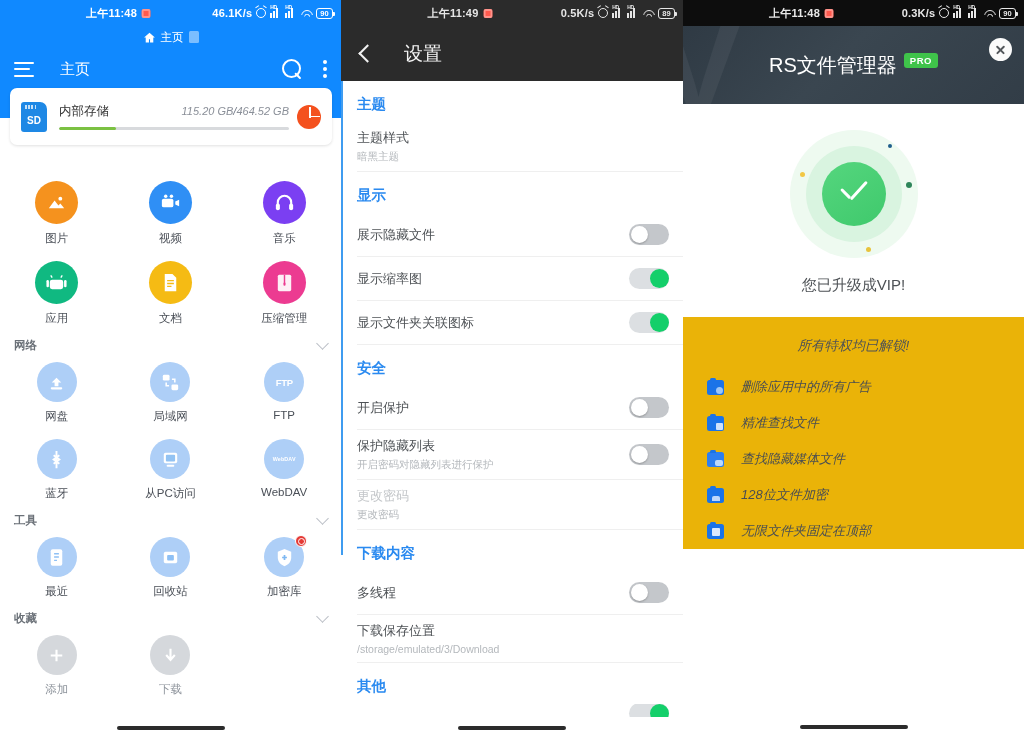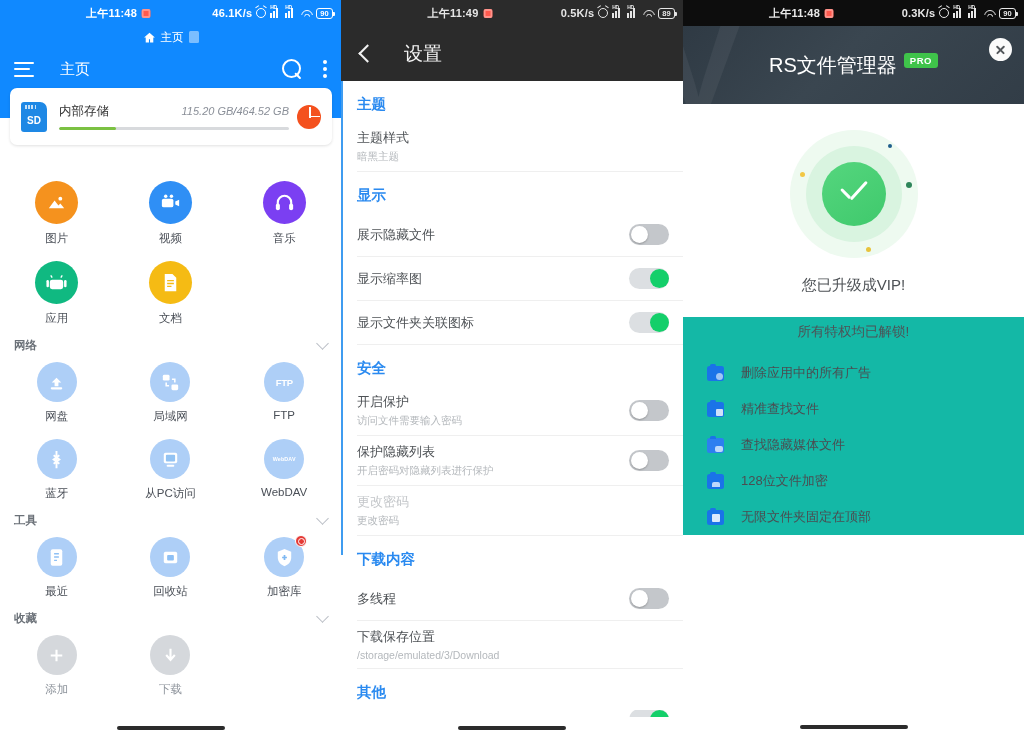--- a/index.html
+++ b/index.html
@@ -154,21 +154,21 @@
   .tick:before{content:"";position:absolute;left:17px;top:30px;width:13px;height:3.4px;
     background:#fff;border-radius:2px;transform:rotate(45deg);}
   .tick:after{content:"";position:absolute;left:25px;top:27px;width:24px;height:3.4px;
     background:#fff;border-radius:2px;transform:rotate(-48deg);}
   .dot{ position:absolute; border-radius:50%; }
   .d1{ width:5px;height:5px;background:#f2c744; left:10px; top:42px; }
   .d2{ width:6px;height:6px;background:#2f855a; right:6px; top:52px; }
   .d3{ width:4px;height:4px;background:#1f5e8c; right:26px; top:14px; }
   .d4{ width:5px;height:5px;background:#e8c33c; left:76px; bottom:6px; }
   .vip-head{ margin-top:18px; font-size:15px; color:#4d5155; }
-  .p3-grey{ background:#14b8a6; flex:1; padding:6px 0 0; }
+  .p3-grey{ background:#eab308; flex:1; padding:20px 0 0;font-style:italic; }
   .unlock-title{ text-align:center; font-size:13.5px; color:#4e5256; margin-bottom:14px; }
   .feat{ display:flex; align-items:center; padding:9px 0 9px 24px; }
   .feat-ic{ width:17px;height:15px;border-radius:2.5px;background:#1a73e8;
     position:relative; flex:0 0 auto; }
   .feat-ic:before{content:"";position:absolute;left:2.5px;top:-2px;width:6px;height:3px;
     background:#1a73e8;border-radius:1.5px 1.5px 0 0;}
   .feat-ic i{ position:absolute; right:1.5px; bottom:1px; width:7px;height:7px;border-radius:50%;
     background:#9fc6f5; }
   .feat-ic.v2 i{ border-radius:1px; background:#cfe1fa; }
   .feat-ic.v3{ background:#2d7ff0; }
@@ -300,20 +300,30 @@
         </div>
         <div class="cell">
           <div class="circle" style="background:#f5bb14">
             <svg viewBox="0 0 24 24" width="23" height="23">
               <path fill="#ffffff" d="M6 3h8l4 4v14H6z"></path>
               <path stroke="#f5bb14" stroke-width="1.4" d="M8.5 10h7M8.5 13h7M8.5 16h4.5"></path>
             </svg>
           </div>
           <div class="cell-label">文档</div>
         </div>
+        <div class="cell">
+          <div class="circle" style="background:#ec3b91">
+            <svg viewBox="0 0 24 24" width="23" height="23">
+              <rect x="5" y="4" width="14" height="17" rx="1.6" fill="#ffffff" opacity=".92"></rect>
+              <path stroke="#ec3b91" stroke-width="1.5" d="M12 4v9"></path>
+              <rect x="10.9" y="12" width="2.2" height="3.4" rx="1" fill="#ec3b91"></rect>
+            </svg>
+          </div>
+          <div class="cell-label">压缩管理</div>
+        </div>
       </div>
     <div id="sections-host">
         <div class="sec-head">
           <span class="sec-title">网络</span>
           <span class="chev"></span>
         </div>
         <div class="grid">
           <div class="cell">
             <div class="badge-host">
               <div class="circle sm" style="background:#aecff7">
@@ -513,21 +523,20 @@
           <div class="s-label">显示文件夹关联图标</div>
         </div>
         <div class="toggle on">
           <i></i>
         </div>
       </div>
       <div class="s-group">安全</div>
       <div class="s-row">
         <div class="s-texts">
           <div class="s-label">开启保护</div>
-          <div class="s-sub">访问文件需要输入密码</div>
         </div>
         <div class="toggle">
           <i></i>
         </div>
       </div>
       <div class="s-row">
         <div class="s-texts">
           <div class="s-label">保护隐藏列表</div>
           <div class="s-sub">开启密码对隐藏列表进行保护</div>
         </div>

